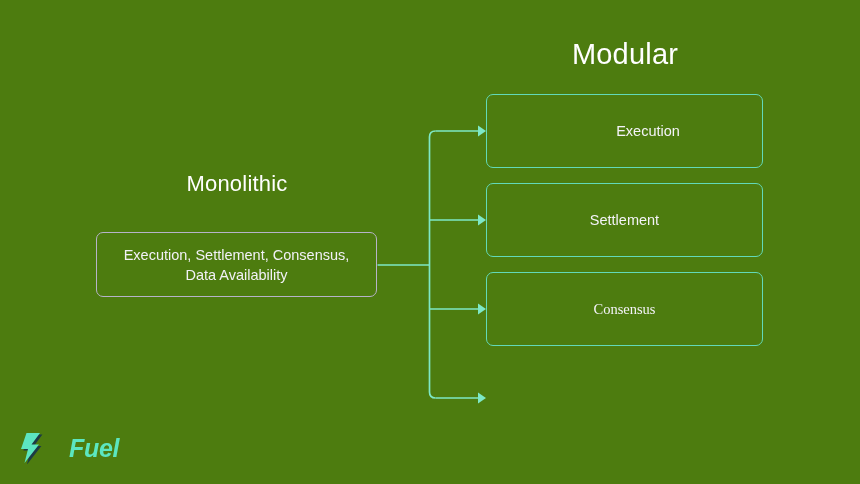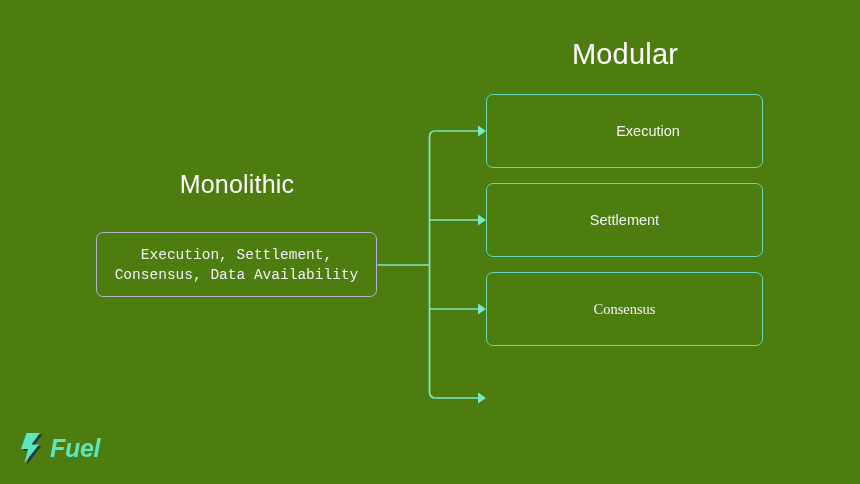--- a/index.html
+++ b/index.html
@@ -31,40 +31,39 @@
     left: 465px;
     top: 37px;
     width: 320px;
     font-size: 29px;
     line-height: 34px;
   }
   #title-monolithic {
     left: 77px;
     top: 169px;
     width: 320px;
-    font-size: 25px;
+    font-size: 22px;
     line-height: 30px;
     text-align: center;
   }
 
   
   #mono-box {
     position: absolute;
     left: 96px;
     top: 232px;
     width: 281px;
     height: 65px;
     box-sizing: border-box;
     border: 1px solid #b6b3c9;
     border-radius: 7px;
     background: transparent;
     display: flex;
     align-items: center;
     justify-content: center;
-    font-family: Liberation Mono, monospace;
   }
   #mono-box .box-text {
     color: #f2f1f7;
     font-size: 14.5px;
     line-height: 20px;
     text-align: center;
     padding: 0 10px;
   }
 
   
@@ -102,21 +101,21 @@
     pointer-events: none;
   }
 
   
   #logo {
     position: absolute;
     left: 18px;
     top: 432px;
     display: flex;
     align-items: center;
-    gap: 6px;
+    gap: 25px;
   }
   #logo-mark {
     width: 26px;
     height: 32px;
     display: block;
   }
   #logo-text {
     color: #5ce6c0;
     font-family: "Liberation Sans", sans-serif;
     font-style: italic;

